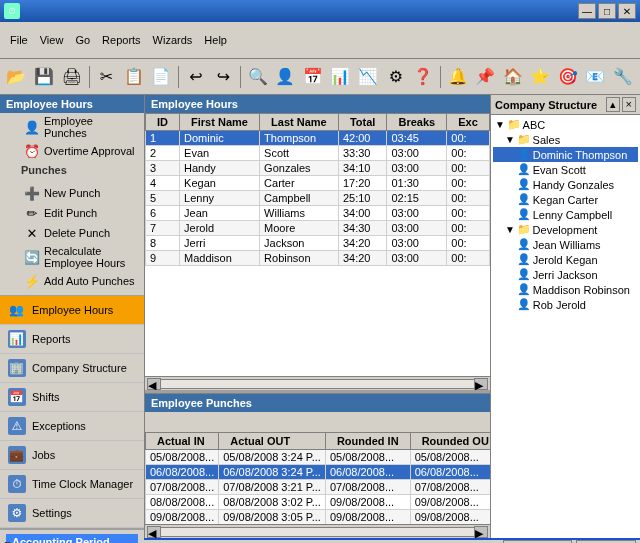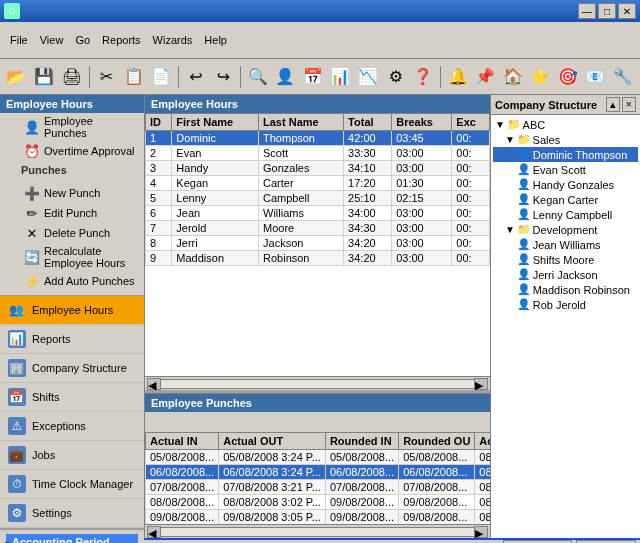--- a/index.html
+++ b/index.html
@@ -133,21 +133,21 @@
       display: flex;
       flex-direction: column;
       border-bottom: 3px solid #a0a0a0;
     }
     .section-title-bar {
       background: #3a6ea5; color: white; padding: 3px 6px; font-weight: bold;
     }
     .table-container { flex: 1; overflow: auto; background: white; }
     table { width: 100%; border-collapse: collapse; }
     th {
-      background: #d4d0c8; border: 1px solid #808080; padding: 2px 4px;
+      background: #d4d0c8; border: 1px solid #808080; padding: 2px 11px;
       text-align: left; font-size: 11px; white-space: nowrap; position: sticky; top: 0;
     }
     td {
       border: 1px solid #d0d0d0; padding: 1px 4px; font-size: 11px; white-space: nowrap; overflow: hidden;
     }
     tr:nth-child(odd) td { background: #f5f5f5; }
     tr:nth-child(even) td { background: white; }
     tr.selected td { background: #316ac5 !important; color: white; }
 
     
@@ -601,21 +601,21 @@
             <span class="tree-icon">▼</span>
             <span class="folder-icon">📁</span>
             <span>Development</span>
           </div>
           <div class="tree-item tree-indent2">
             <span class="person-icon">👤</span>
             <span>Jean Williams</span>
           </div>
           <div class="tree-item tree-indent2">
             <span class="person-icon">👤</span>
-            <span>Shifts Moore</span>
+            <span>Jerold Kegan</span>
           </div>
           <div class="tree-item tree-indent2">
             <span class="person-icon">👤</span>
             <span>Jerri Jackson</span>
           </div>
           <div class="tree-item tree-indent2">
             <span class="person-icon">👤</span>
             <span>Maddison Robinson</span>
           </div>
           <div class="tree-item tree-indent2">

